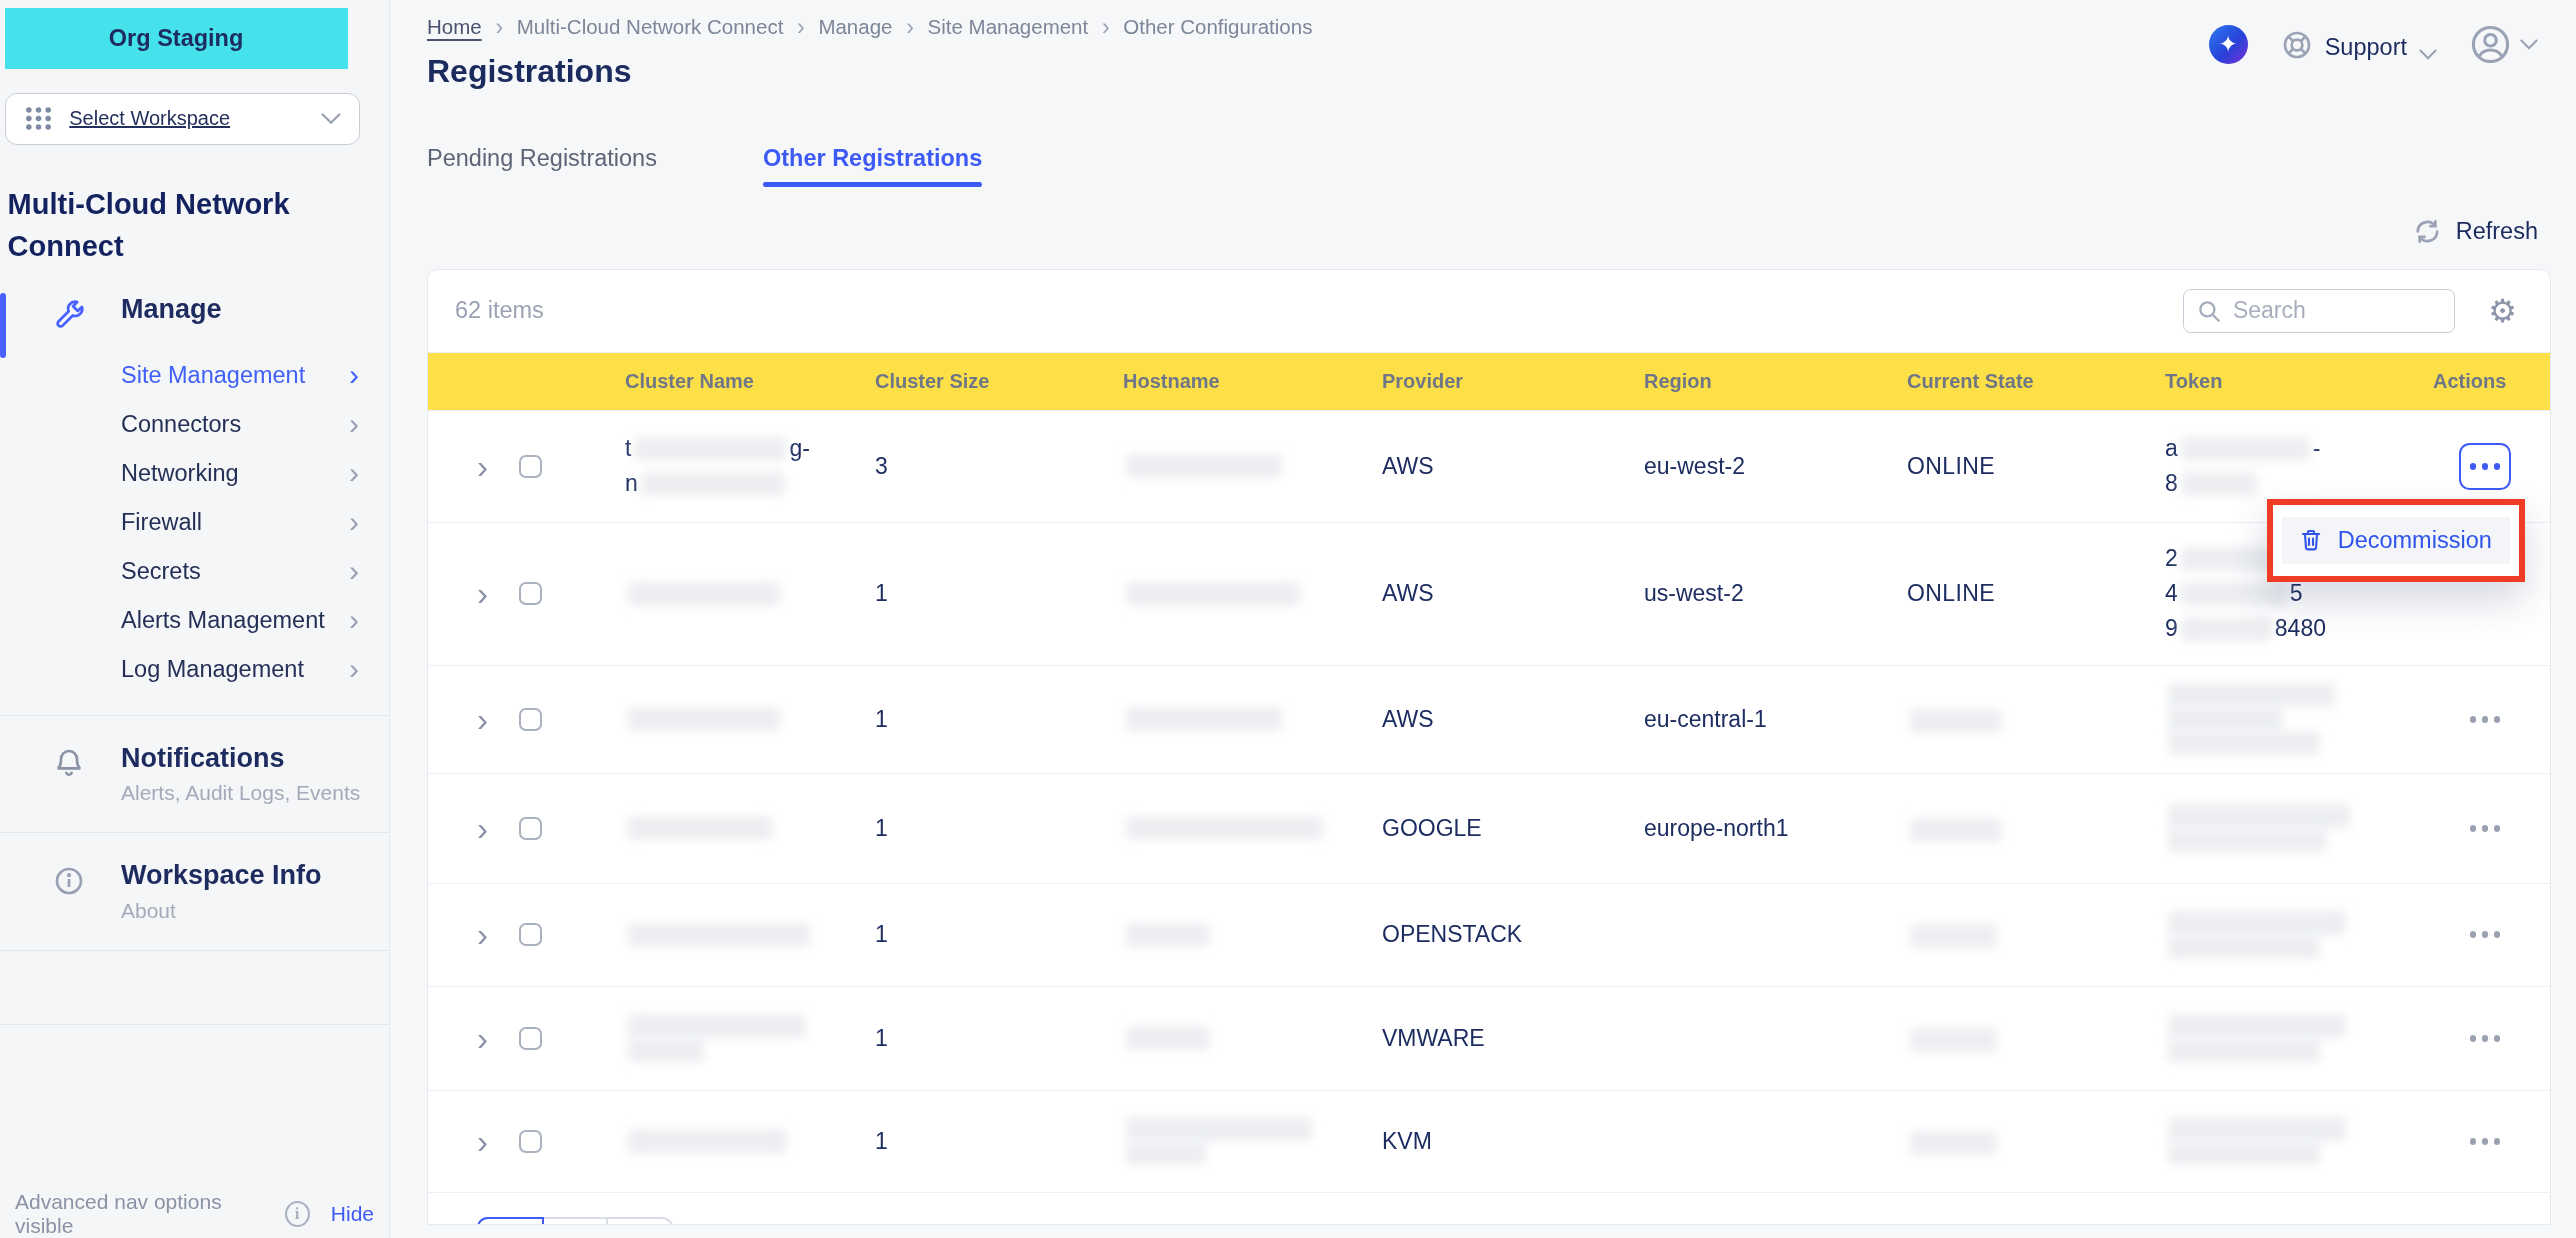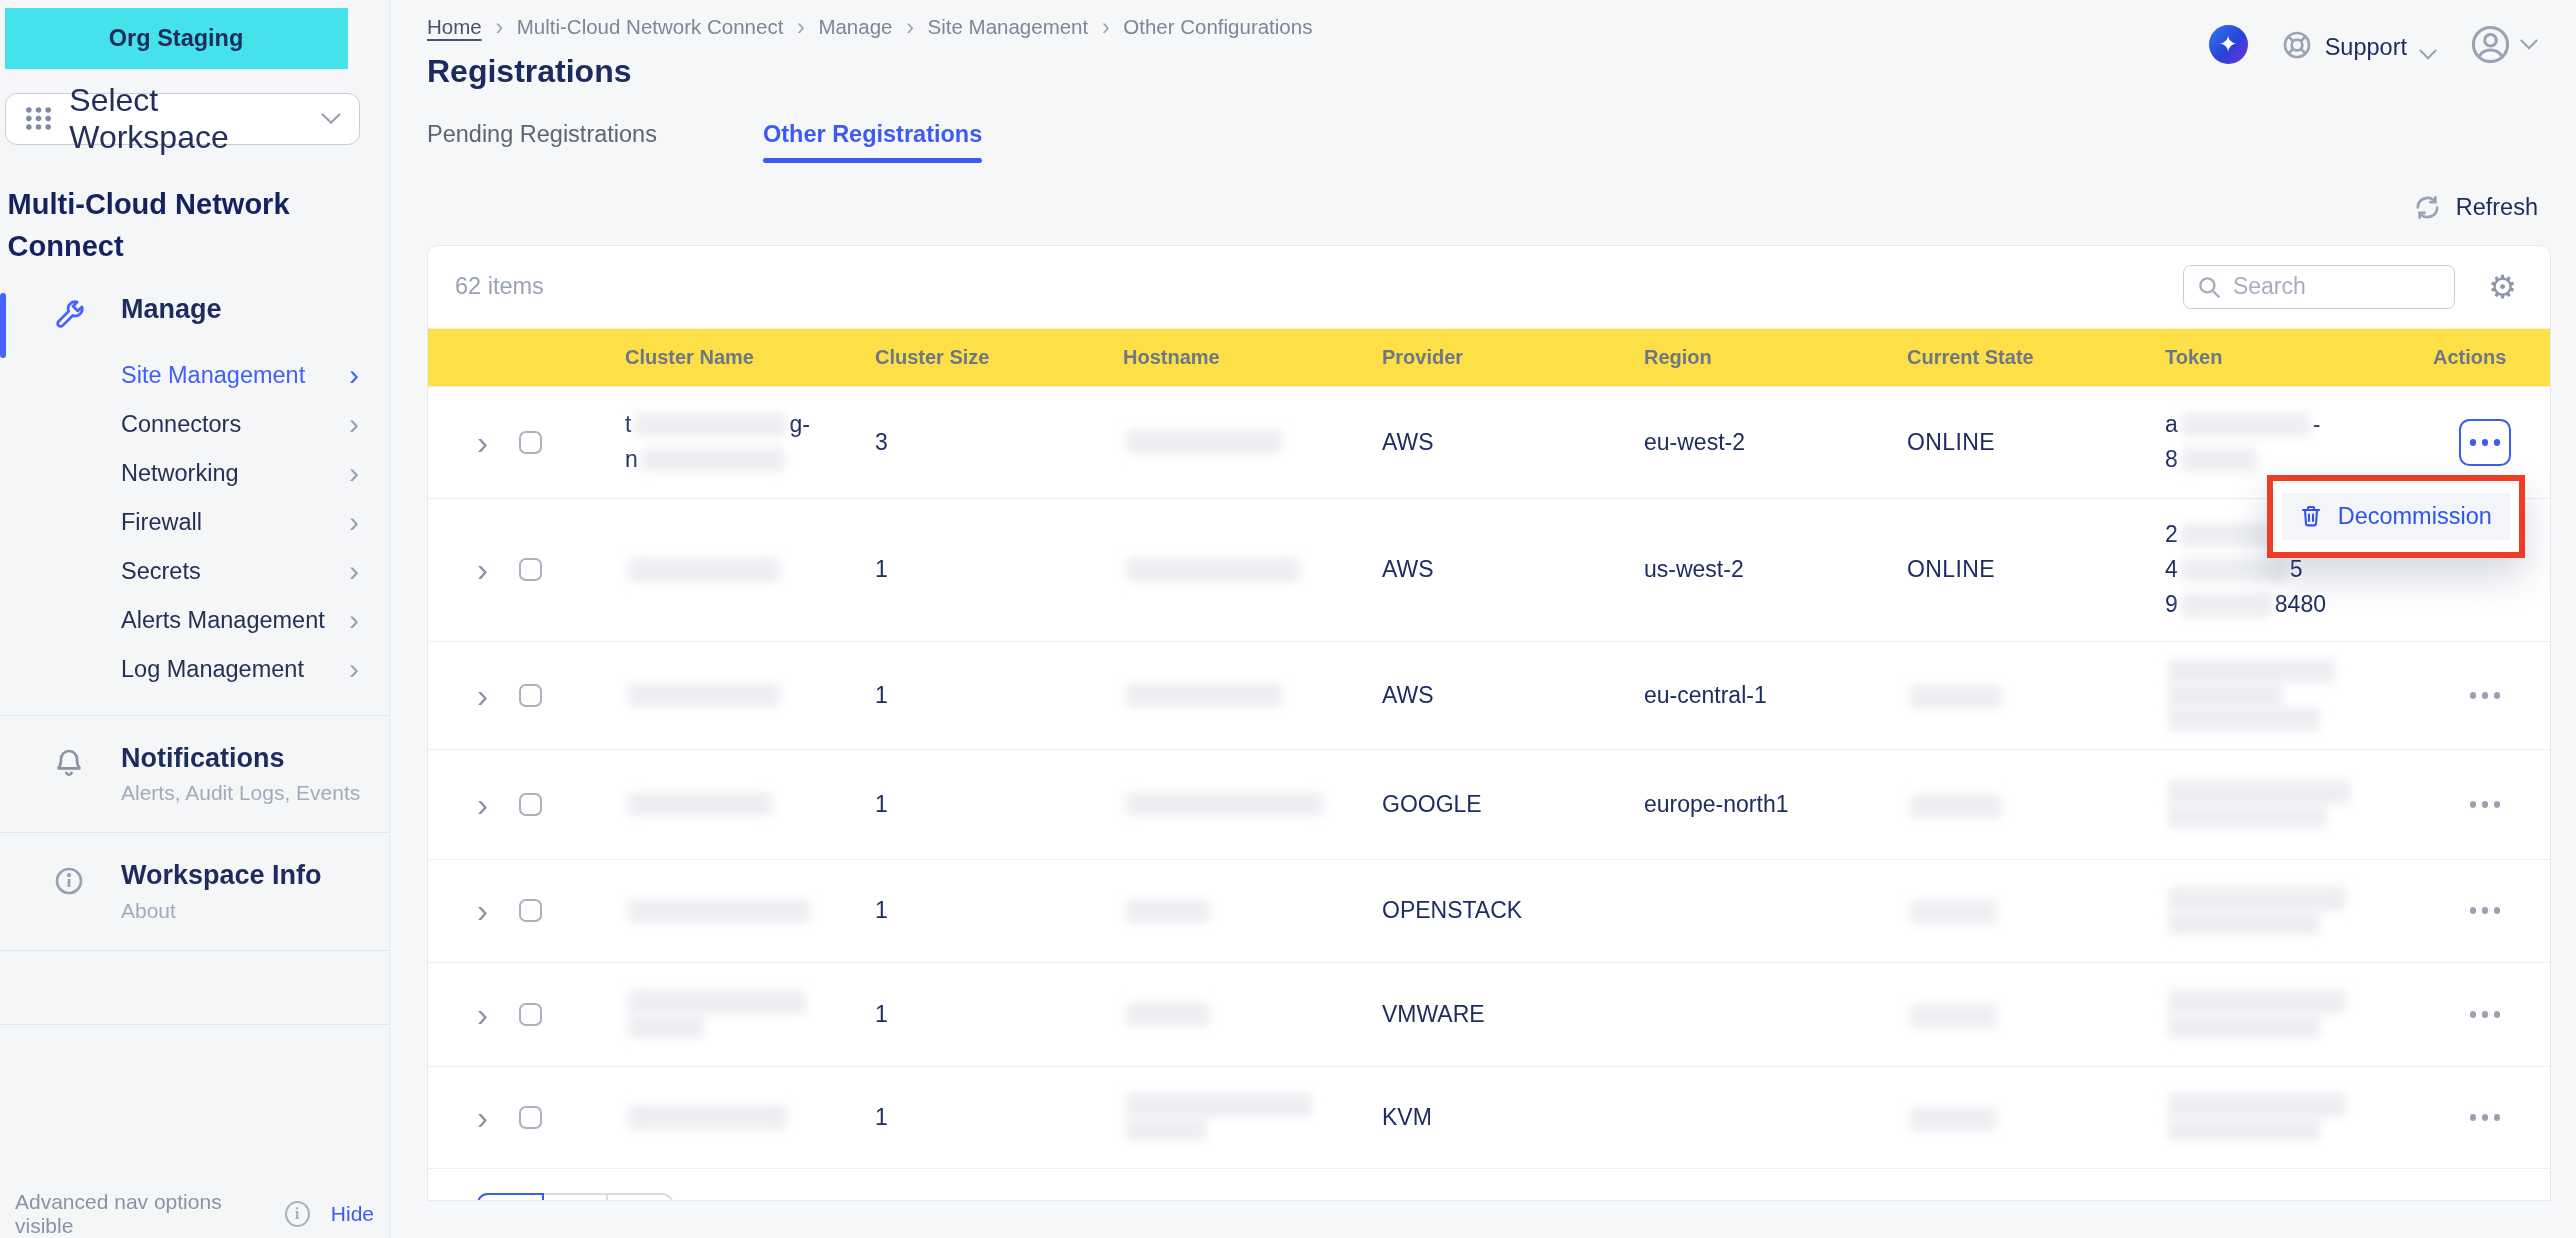--- a/index.html
+++ b/index.html
@@ -10,21 +10,21 @@
   
   .sidebar { width:390px; min-width:390px; height:100%; background:#f5f6f8;
     border-right:1.5px solid #e4e7ee; position:relative; }
   .org-banner { margin:7.6px 0 0 4.6px; width:343px; height:61px; background:#45e2ec;
     display:flex; align-items:center; justify-content:center;
     font-size:23.5px; font-weight:600; color:#1d2d61; }
   .ws-select { margin:24px 0 0 4.6px; width:355px; height:52px; background:#fff;
     border:1.5px solid #c8cdd8; border-radius:12px; display:flex; align-items:center;
     padding:0 18px; cursor:pointer; }
   .ws-select .grid-dots { margin-right:16.7px; display:block; }
-  .ws-select .ws-label { font-size:32px; color:#24305c; flex:1; }
+  .ws-select .ws-label { font-size:20px; color:#24305c; flex:1;text-decoration:underline; }
   .chev-down { color:#98a0b2; }
   .product-title { margin:38px 10.6px 0 7.6px; font-size:29px; font-weight:800;
     color:#14235f; line-height:1.45; }
 
   .nav-group { border-bottom:1.5px solid #e3e6ec; padding:21px 0; }
   .nav-group.first { margin-top:36px; border-top:1.5px solid #e3e6ec; }
   .nav-main { display:flex; align-items:flex-start; padding:6px 18px 6px 53px; position:relative; cursor:pointer; }
   .nav-main .nav-ic { position:absolute; left:53px; top:10.6px; }
   .nav-main .nav-txt { margin-left:68px; }
   .nav-main .nav-label { font-size:27px; font-weight:600; color:#1d2b5e; }
@@ -55,21 +55,21 @@
   .crumb-sep { color:#9aa2b3; font-size:23px; }
   .page-title { margin-top:12px; font-size:32px; font-weight:600; color:#1c2b5e; }
   .top-icons { display:flex; align-items:center; gap:33px; padding:10.6px 38px 0 0; }
   .ai-circle { width:39px; height:39px; border-radius:50%;
     background:linear-gradient(135deg,#2e7bf0 0%,#2742d8 55%,#7a2fd8 100%);
     display:flex; align-items:center; justify-content:center; color:#fff; font-size:23px; cursor:pointer; }
   .support { display:flex; align-items:flex-end; gap:12px; cursor:pointer; }
   .support .sup-label { font-size:23.5px; color:#1c2b5e; }
   .avatar-wrap { display:flex; align-items:center; gap:9px; cursor:pointer; }
 
-  .tabs { display:flex; gap:106px; margin-top:31px; }
+  .tabs { display:flex; gap:106px; margin-top:55px; }
   .tab { font-size:23.5px; color:#5c6577; padding-bottom:15px; position:relative; cursor:pointer; }
   .tab.active { color:#3d5af5; font-weight:700; }
   .tab.active::after { content:""; position:absolute; left:0; right:0; bottom:0;
     height:4.6px; background:#3d5af5; border-radius:2.3px; }
 
   .refresh-row { display:flex; justify-content:flex-end; padding-right:38px; margin-top:30px; }
   .refresh-btn { display:flex; align-items:center; gap:13.7px; cursor:pointer; }
   .refresh-btn .rf-label { font-size:23.5px; color:#1c2b5e; }
 
   

